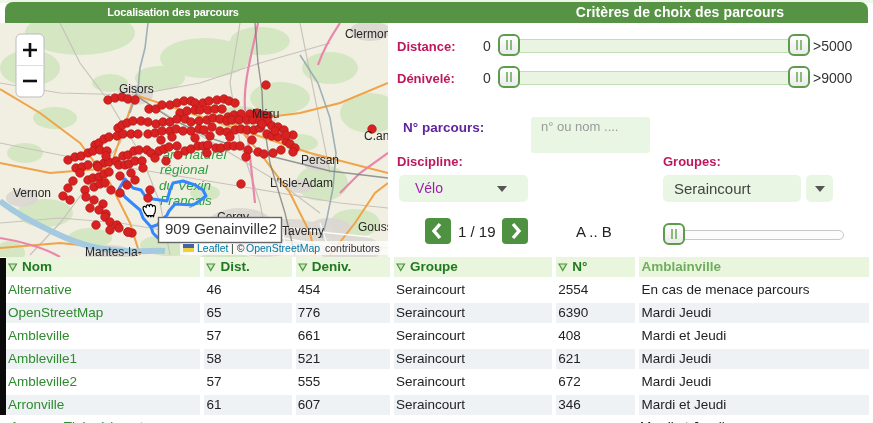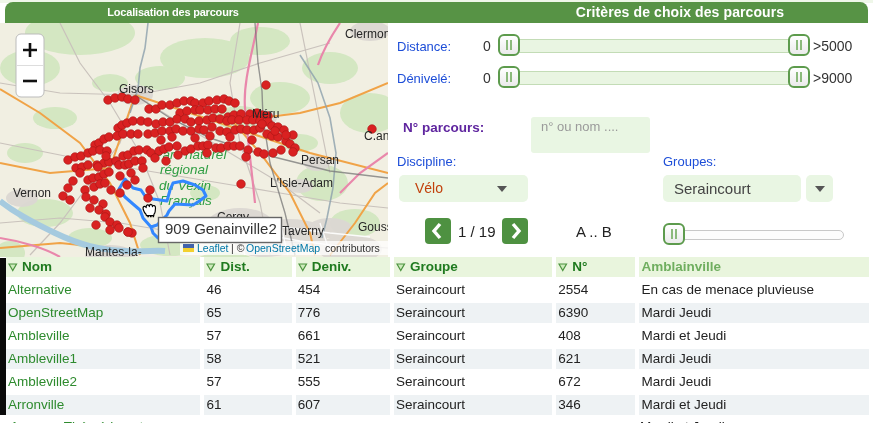--- a/index.html
+++ b/index.html
@@ -3,21 +3,21 @@
 <style>
 html,body{margin:0;padding:0;background:#fff;}
 body{font-family:"Liberation Sans",sans-serif;}
 #page{position:relative;width:873px;height:423px;overflow:hidden;background:#fff;}
 .abs{position:absolute;}
 .hdr{top:2px;height:21px;background:#579345;color:#fff;font-weight:bold;line-height:21px;text-align:center;z-index:20;}
 #topstrip{top:0;left:0;width:873px;height:3px;background:#eff7e9;z-index:19;}
 #hdrL{left:5px;width:315px;border-radius:8px 0 0 0;padding-right:7px;box-sizing:border-box;font-size:11px;letter-spacing:-0.2px;padding-left:28px;}
 #hdrR{left:320px;width:548px;border-radius:0 8px 0 0;padding-left:172px;box-sizing:border-box;font-size:14px;letter-spacing:0.1px;}
 #map{left:0;top:23px;width:388px;height:234px;z-index:5;}
-.glabel{color:#1d4ed8;font-weight:normal;font-size:13px;}
+.glabel{color:#be185d;font-weight:bold;font-size:13px;}
 .dark{color:#333;font-size:14px;}
 .track{background:#e9f5e2;border:1px solid #c3dcb6;border-radius:4px;height:12px;width:310px;left:498px;}
 .handle{width:18px;height:18px;border:2px solid #5d9b4d;border-radius:6px;background:linear-gradient(#fff,#ebebeb);z-index:6;}
 .handle .b{position:absolute;top:4px;width:2px;height:10px;background:#8cba7c;}
 .handle .b1{left:6px;} .handle .b2{left:10px;}
 .ipt{background:#e9f6e3;border-radius:3px;}
 .ddl{background:#e9f6e3;border-radius:5px;}
 .tri{width:0;height:0;border-left:5px solid transparent;border-right:5px solid transparent;border-top:6px solid #555;}
 .pgbtn{width:26px;height:26px;background:#4e9141;border-radius:4px;z-index:6;}
 table{border-collapse:separate;border-spacing:4px 3px;table-layout:fixed;width:871px;font-size:13.5px;}
@@ -380,21 +380,21 @@
       <div class="b b1"></div>
       <div class="b b2"></div>
     </div>
 <div class="abs dark" style="left:813px;top:70px;">&gt;9000</div>
 
 <div class="abs" style="left:397px;top:120px;color:#5f259f;font-weight:bold;font-size:13.5px;padding-left:6px;">N° parcours:</div>
 <div class="abs ipt" style="left:531px;top:117px;width:119px;height:36px;color:#9a9a9a;font-size:13px;line-height:20px;padding-left:10px;box-sizing:border-box;">n° ou nom ....</div>
 
 <div class="abs glabel" style="left:397px;top:154px;">Discipline:</div>
 <div class="abs ddl" style="left:399px;top:175px;width:129px;height:27px;">
-  <span style="position:absolute;left:16px;top:5px;font-size:14px;color:#c2410c;">Vélo</span>
+  <span style="position:absolute;left:16px;top:5px;font-size:14px;color:#a21caf;">Vélo</span>
   <div class="tri" style="position:absolute;left:98px;top:11px;"></div>
 </div>
 <div class="abs glabel" style="left:663px;top:154px;">Groupes:</div>
 <div class="abs ddl" style="left:663px;top:175px;width:138px;height:27px;">
   <span style="position:absolute;left:11px;top:5px;font-size:15px;color:#444;">Seraincourt</span>
 </div>
 <div class="abs ddl" style="left:806px;top:175px;width:27px;height:27px;">
   <div class="tri" style="position:absolute;left:9px;top:11px;"></div>
 </div>
 
@@ -442,21 +442,21 @@
                 <path d="M1 1 h7.5 l-3.75 6.5 z" fill="#cdebbc" stroke="#4d9440" stroke-width="1.2"></path>
               </svg><span style="padding-left:4px;">N°</span></th>
 <th style="color:#6fae5f;">Amblainville</th>
 </tr>
 <tr>
             <td class="nm">Alternative</td>
             <td>46</td>
             <td>454</td>
             <td>Seraincourt</td>
             <td>2554</td>
-            <td>En cas de menace pluvieuse</td>
+            <td>En cas de menace parcours</td>
           </tr>
 <tr class="odd">
             <td class="nm">OpenStreetMap</td>
             <td>65</td>
             <td>776</td>
             <td>Seraincourt</td>
             <td>6390</td>
             <td>Mardi Jeudi</td>
           </tr>
 <tr>

